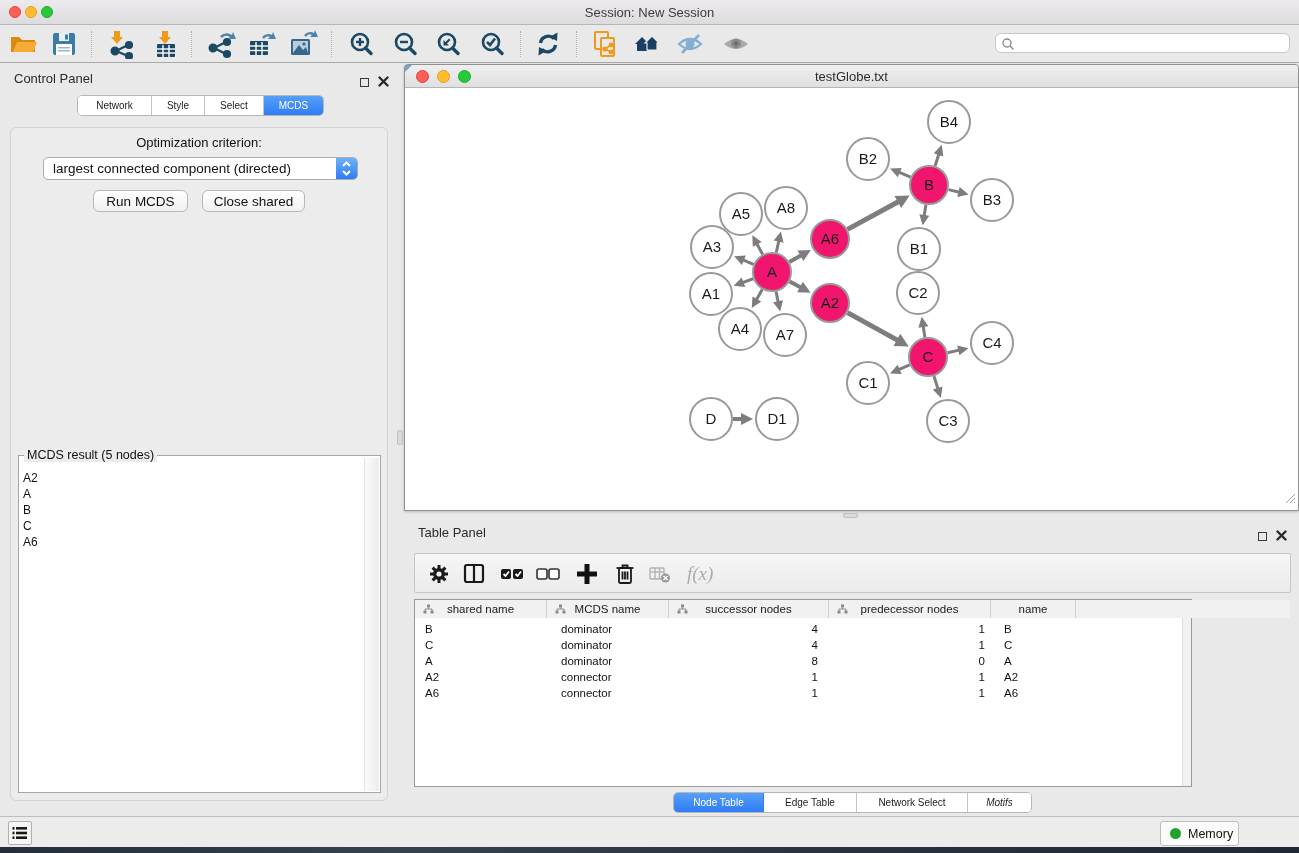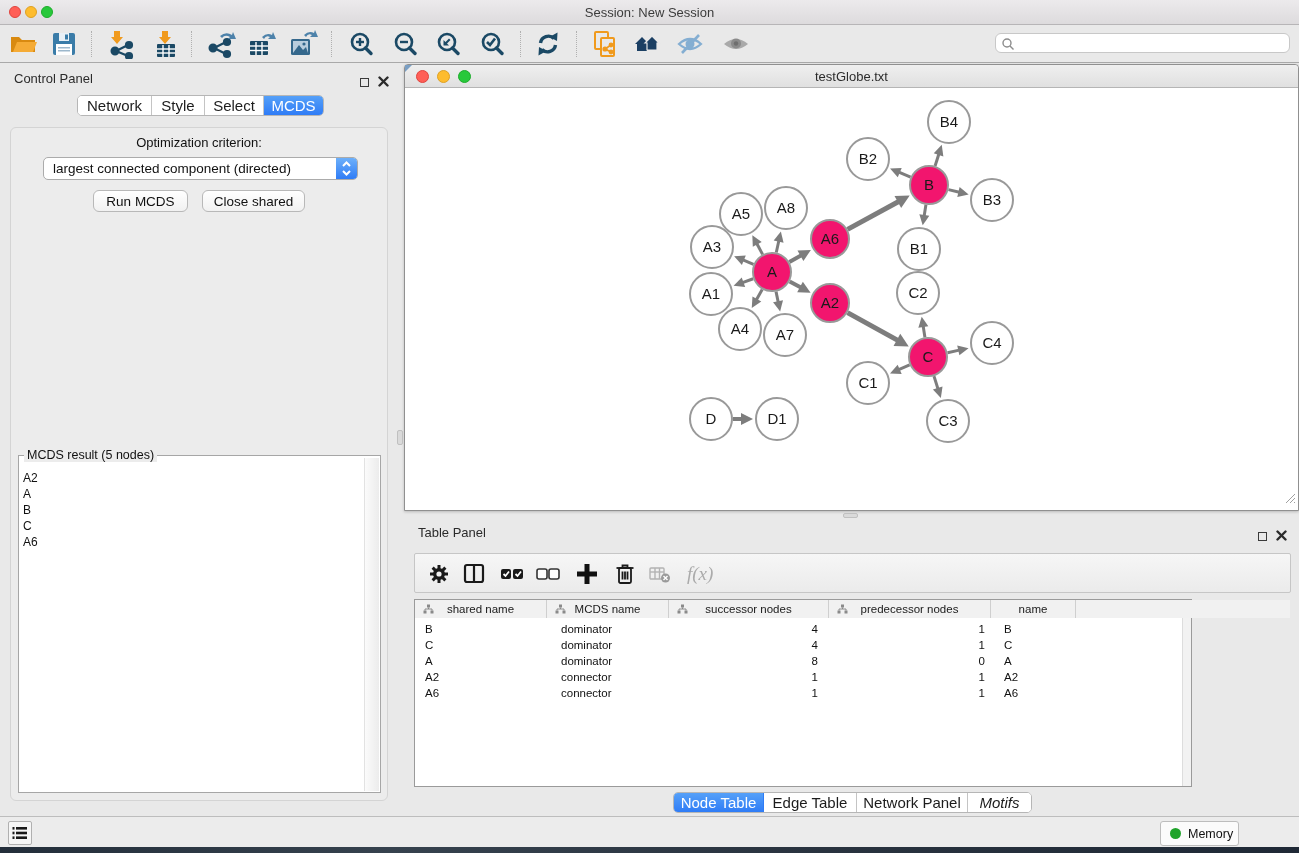--- a/index.html
+++ b/index.html
@@ -20,21 +20,21 @@
 .tbi { position:absolute; top:3px; width:30px; height:30px; }
 .tsep { position:absolute; top:5px; width:1px; height:26px; border-left:1px dotted #b0b0b0; }
 #searchbox { position:absolute; left:995px; top:7px; width:295px; height:20px; background:#fff; border:1px solid #c8c8c8; border-radius:6px; }
 #searchbox svg { position:absolute; left:5px; top:3px; }
 
 
 #cp-title { left:14px; top:71px; font-size:13px; color:#2b2b2b; }
 .winbtn-sq { width:9px; height:9px; border:1.5px solid #3a3a3a; background:transparent; }
 #cp-box { left:10px; top:127px; width:378px; height:674px; background:#ececec; border:1px solid #d4d4d4; border-radius:6px; }
 .seg { position:absolute; display:flex; height:21px; border:1px solid #b6b6b6; border-radius:5px; background:#fff; overflow:hidden; }
-.seg .s { height:100%; display:flex; align-items:center; justify-content:center; font-size:15px; color:#1c1c1c; border-right:1px solid #c4c4c4; background:#fff;text-align:center; }
+.seg .s { height:100%; display:flex; align-items:center; justify-content:center; font-size:10px; color:#1c1c1c; border-right:1px solid #c4c4c4; background:#fff;text-align:center; }
 .seg .s:last-child { border-right:none; }
 .seg .s.sel { background:linear-gradient(#55a0f8,#2f7cf6); color:#fff; border-right-color:#2f7cf6; }
 #cp-tabs { left:77px; top:95px; }
 #opt-label { left:10px; top:135px; width:378px; text-align:center; font-size:13px; color:#111; }
 #dropdown { left:43px; top:157px; width:315px; height:23px; background:#fff; border:1px solid #ababab; border-radius:5px; }
 #dropdown .val { position:absolute; left:9px; top:3px; font-size:13.5px; color:#111; }
 #dd-stepper { position:absolute; right:0; top:0; width:21px; height:21px; background:linear-gradient(#6db0fa,#2f7cf6); border-radius:0 4px 4px 0; }
 .btn { position:absolute; height:22px; background:linear-gradient(#ffffff,#f1f1f1); border:1px solid #b8b8b8; border-radius:6px; font-size:13.5px; color:#111; display:flex; align-items:center; justify-content:center; }
 #btn-run { left:93px; top:190px; width:95px; }
 #btn-close { left:202px; top:190px; width:103px; }
@@ -544,21 +544,21 @@
         <span style="right: 472px;">1</span>
         <span style="right: 305px;">1</span>
         <span style="left: 589px;">A6</span>
       </div>
     </div>
   <div id="tbl-scroll"></div>
 </div>
 <div id="tp-tabs" class="seg">
     <div class="s sel" style="width: 90px;">Node Table</div>
     <div class="s" style="width: 93px;">Edge Table</div>
-    <div class="s" style="width: 111px;">Network Panel</div>
+    <div class="s" style="width: 111px;">Network Select</div>
     <div class="s" style="width: 63px; font-style: italic;">Motifs</div>
   </div>
 
 <div id="statusbar" class="abs"></div>
 <div id="list-btn" class="abs">
   <svg width="22" height="22" viewBox="0 0 22 22">
       <g fill="#1a1a1a">
         <rect x="7" y="5" width="11" height="2.6"></rect>
         <rect x="7" y="9.7" width="11" height="2.6"></rect>
         <rect x="7" y="14.4" width="11" height="2.6"></rect>

